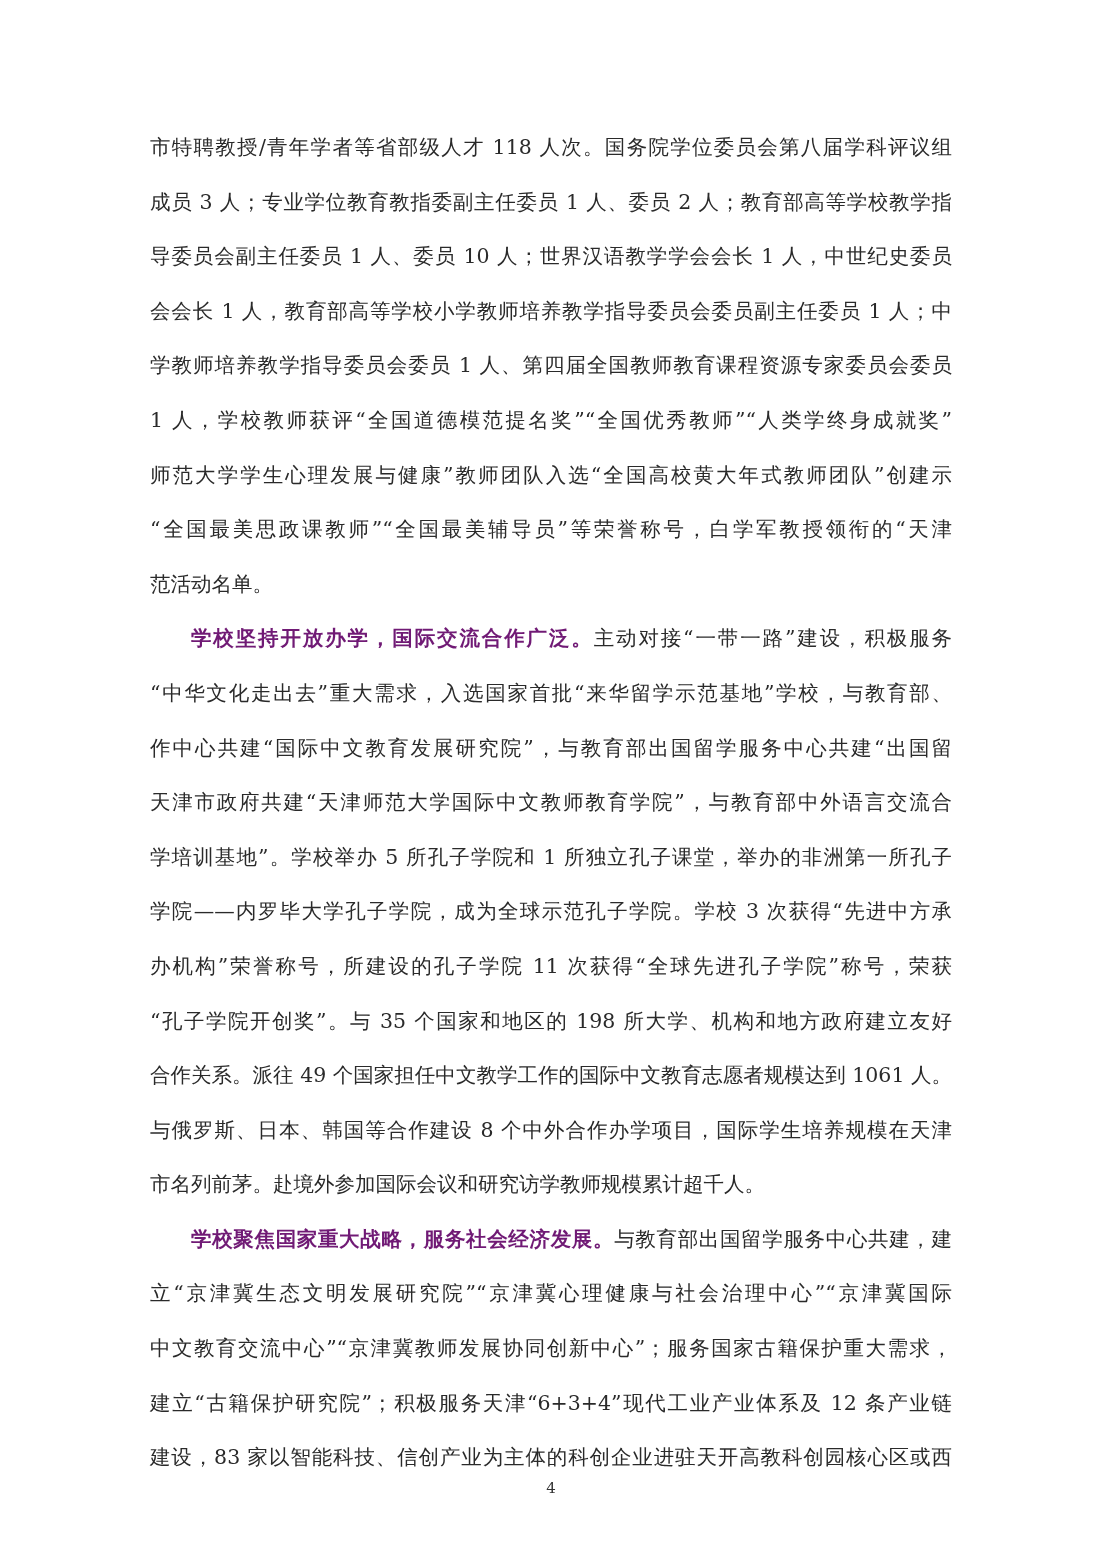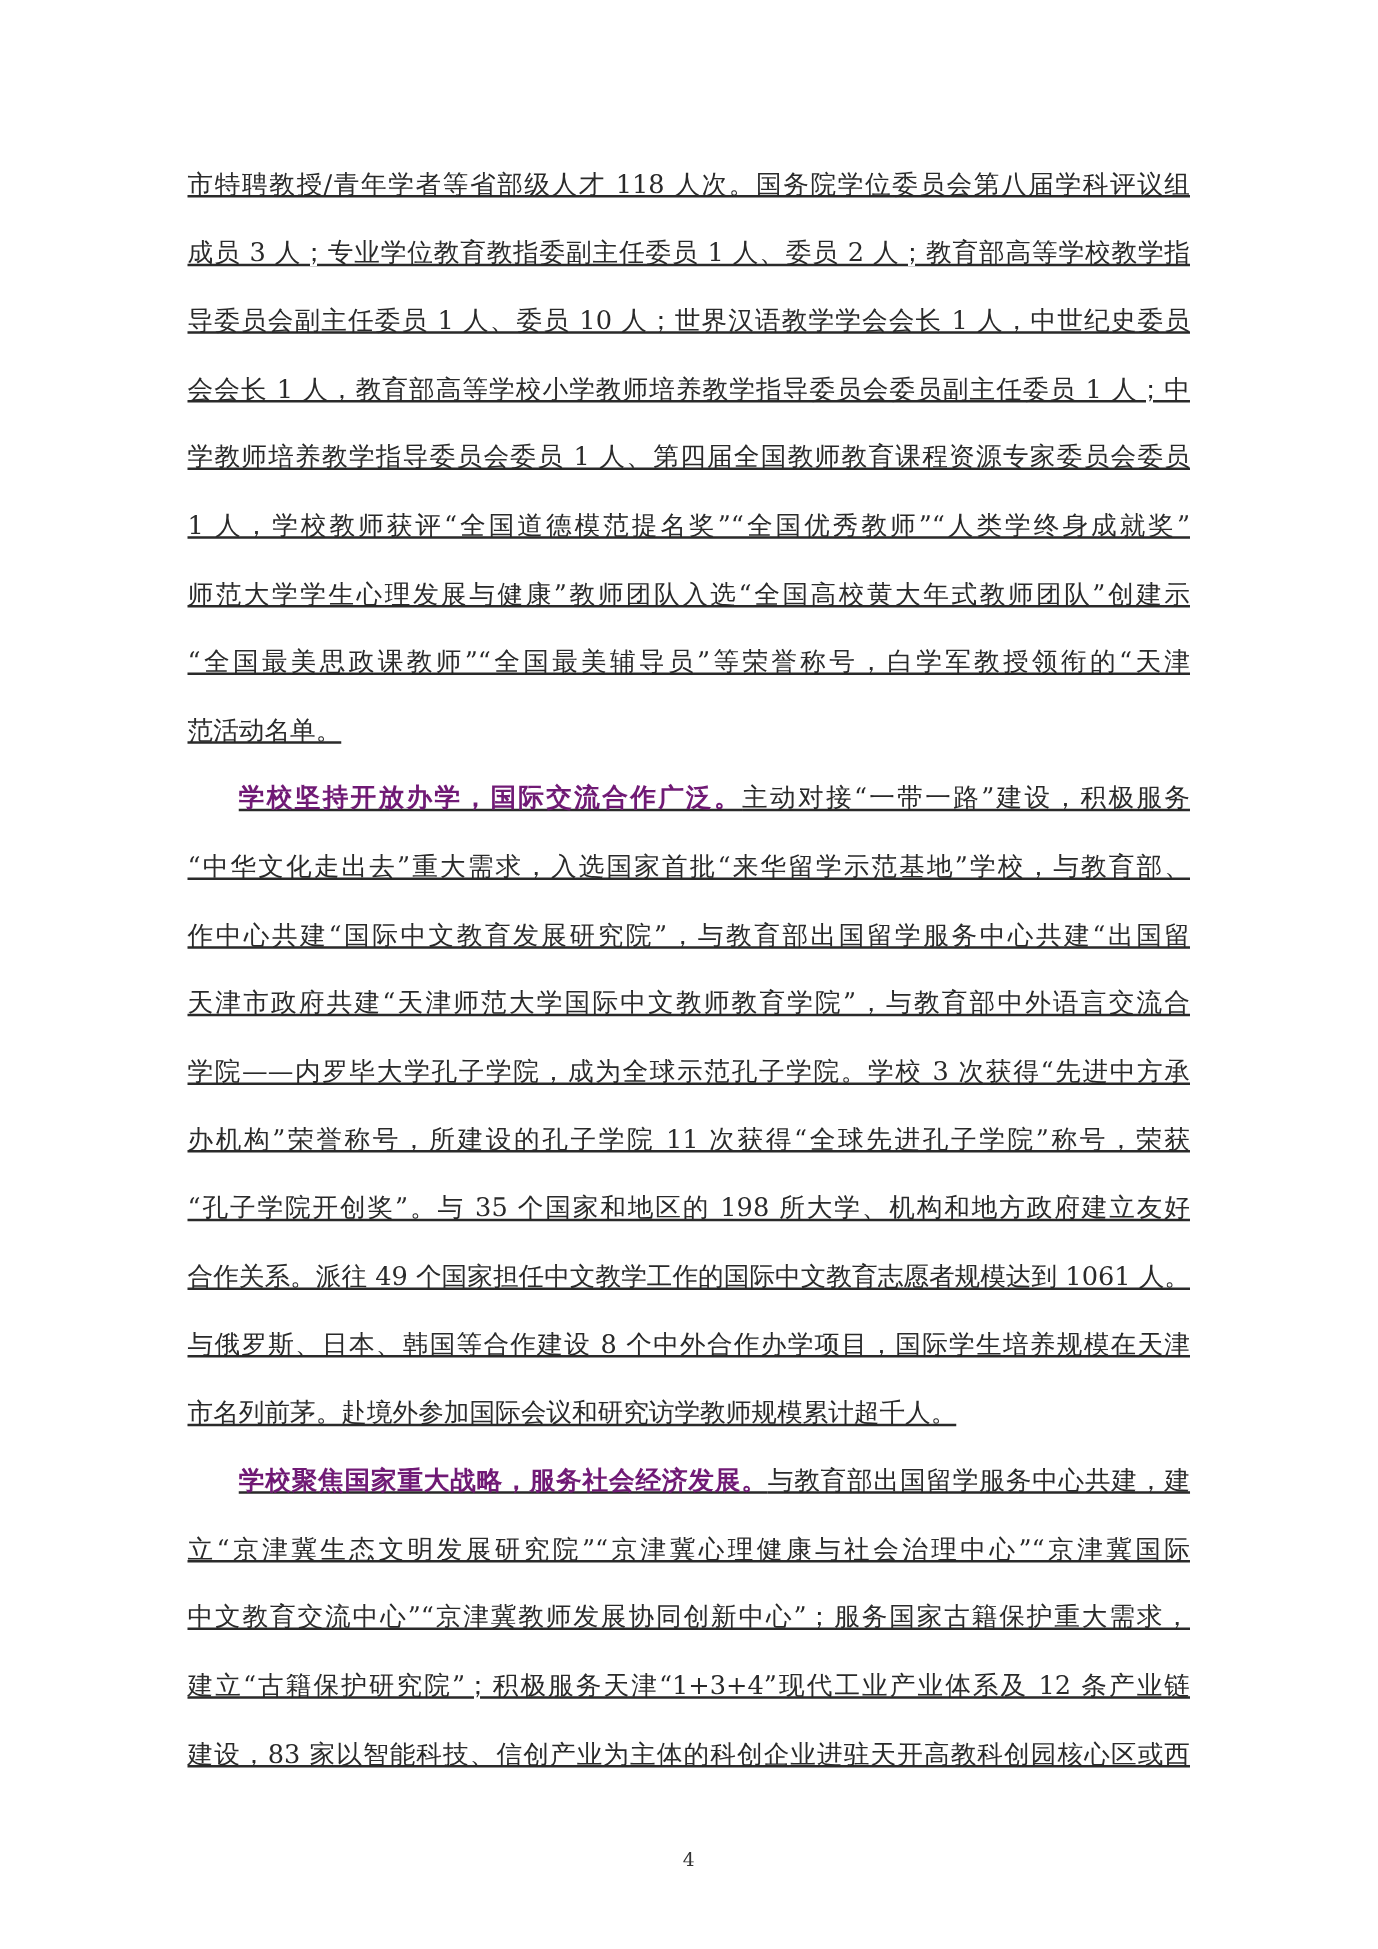--- a/index.html
+++ b/index.html
@@ -13,21 +13,20 @@
       position: relative;
       overflow: hidden;
       font-family: "DejaVu Serif", "Liberation Serif", serif;
       color: #2a2a2a;
     }
     .page {
       position: absolute;
       left: 150px;
       top: 127px;
       width: 802px;
-      text-decoration: underline;
     }
     .line {
       height: 54.6px;
       line-height: 40px;
       font-size: 20.5px;
       white-space: nowrap;
       text-align: justify;
       text-align-last: justify;
       letter-spacing: 0;
       overflow: visible;
@@ -69,31 +68,32 @@
     <div class="line">师范大学学生心理发展与健康”教师团队入选“全国高校黄大年式教师团队”创建示</div>
     <div class="line">“全国最美思政课教师”“全国最美辅导员”等荣誉称号，白学军教授领衔的“天津</div>
     <div class="line last">范活动名单。</div>
   </div>
 
   <div>
     <div class="line indent"><span class="bold">学校坚持开放办学，国际交流合作广泛。</span><span>主动对接“一带一路”建设，积极服务</span></div>
     <div class="line">“中华文化走出去”重大需求，入选国家首批“来华留学示范基地”学校，与教育部、</div>
     <div class="line">作中心共建“国际中文教育发展研究院”，与教育部出国留学服务中心共建“出国留</div>
     <div class="line">天津市政府共建“天津师范大学国际中文教师教育学院”，与教育部中外语言交流合</div>
+    <div class="line">学培训基地”。学校举办 5 所孔子学院和 1 所独立孔子课堂，举办的非洲第一所孔子</div>
     <div class="line">学院——内罗毕大学孔子学院，成为全球示范孔子学院。学校 3 次获得“先进中方承</div>
     <div class="line">办机构”荣誉称号，所建设的孔子学院 11 次获得“全球先进孔子学院”称号，荣获</div>
     <div class="line">“孔子学院开创奖”。与 35 个国家和地区的 198 所大学、机构和地方政府建立友好</div>
     <div class="line">合作关系。派往 49 个国家担任中文教学工作的国际中文教育志愿者规模达到 1061 人。</div>
     <div class="line">与俄罗斯、日本、韩国等合作建设 8 个中外合作办学项目，国际学生培养规模在天津</div>
     <div class="line last">市名列前茅。赴境外参加国际会议和研究访学教师规模累计超千人。</div>
   </div>
 
   <div>
     <div class="line indent"><span class="bold">学校聚焦国家重大战略，服务社会经济发展。</span><span>与教育部出国留学服务中心共建，建</span></div>
     <div class="line">立“京津冀生态文明发展研究院”“京津冀心理健康与社会治理中心”“京津冀国际</div>
     <div class="line">中文教育交流中心”“京津冀教师发展协同创新中心”；服务国家古籍保护重大需求，</div>
-    <div class="line">建立“古籍保护研究院”；积极服务天津“1+3+4”现代工业产业体系及 12 条产业链</div>
+    <div class="line">建立“古籍保护研究院”；积极服务天津“6+3+4”现代工业产业体系及 12 条产业链</div>
     <div class="line">建设，83 家以智能科技、信创产业为主体的科创企业进驻天开高教科创园核心区或西</div>
   </div>
 
 </div>
 
 <div class="page-number">4</div>
 
 </body></html>

